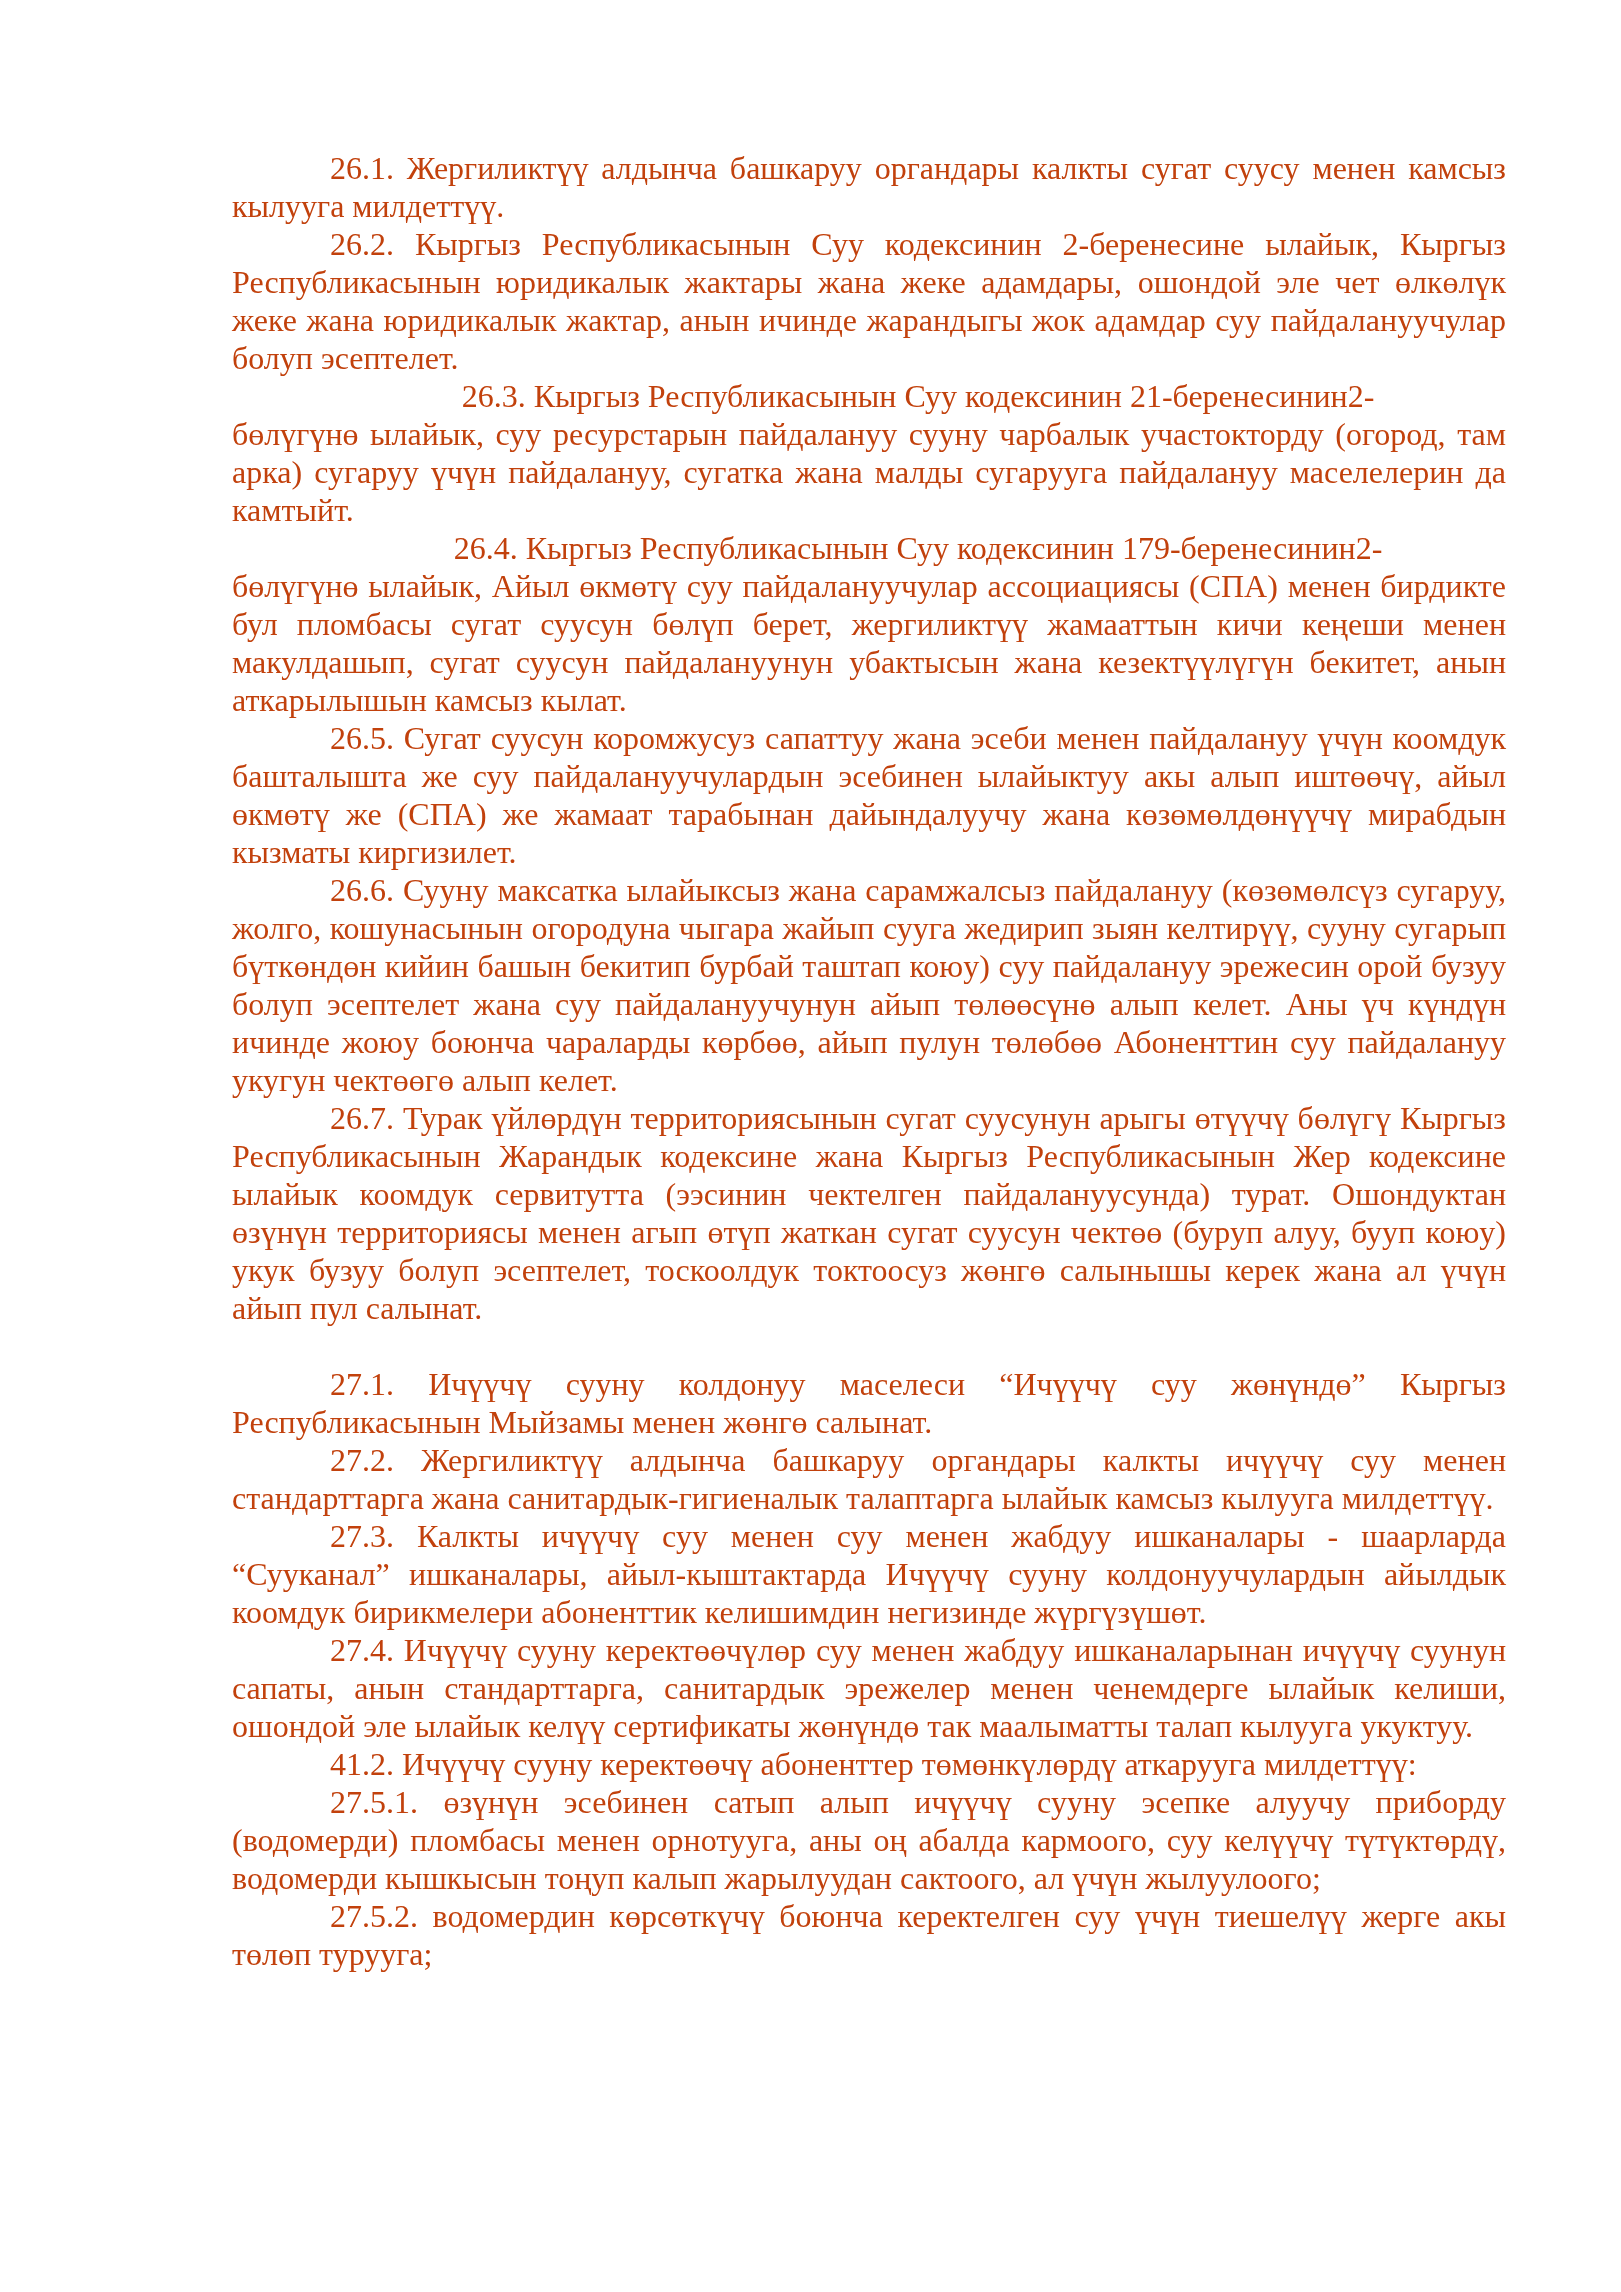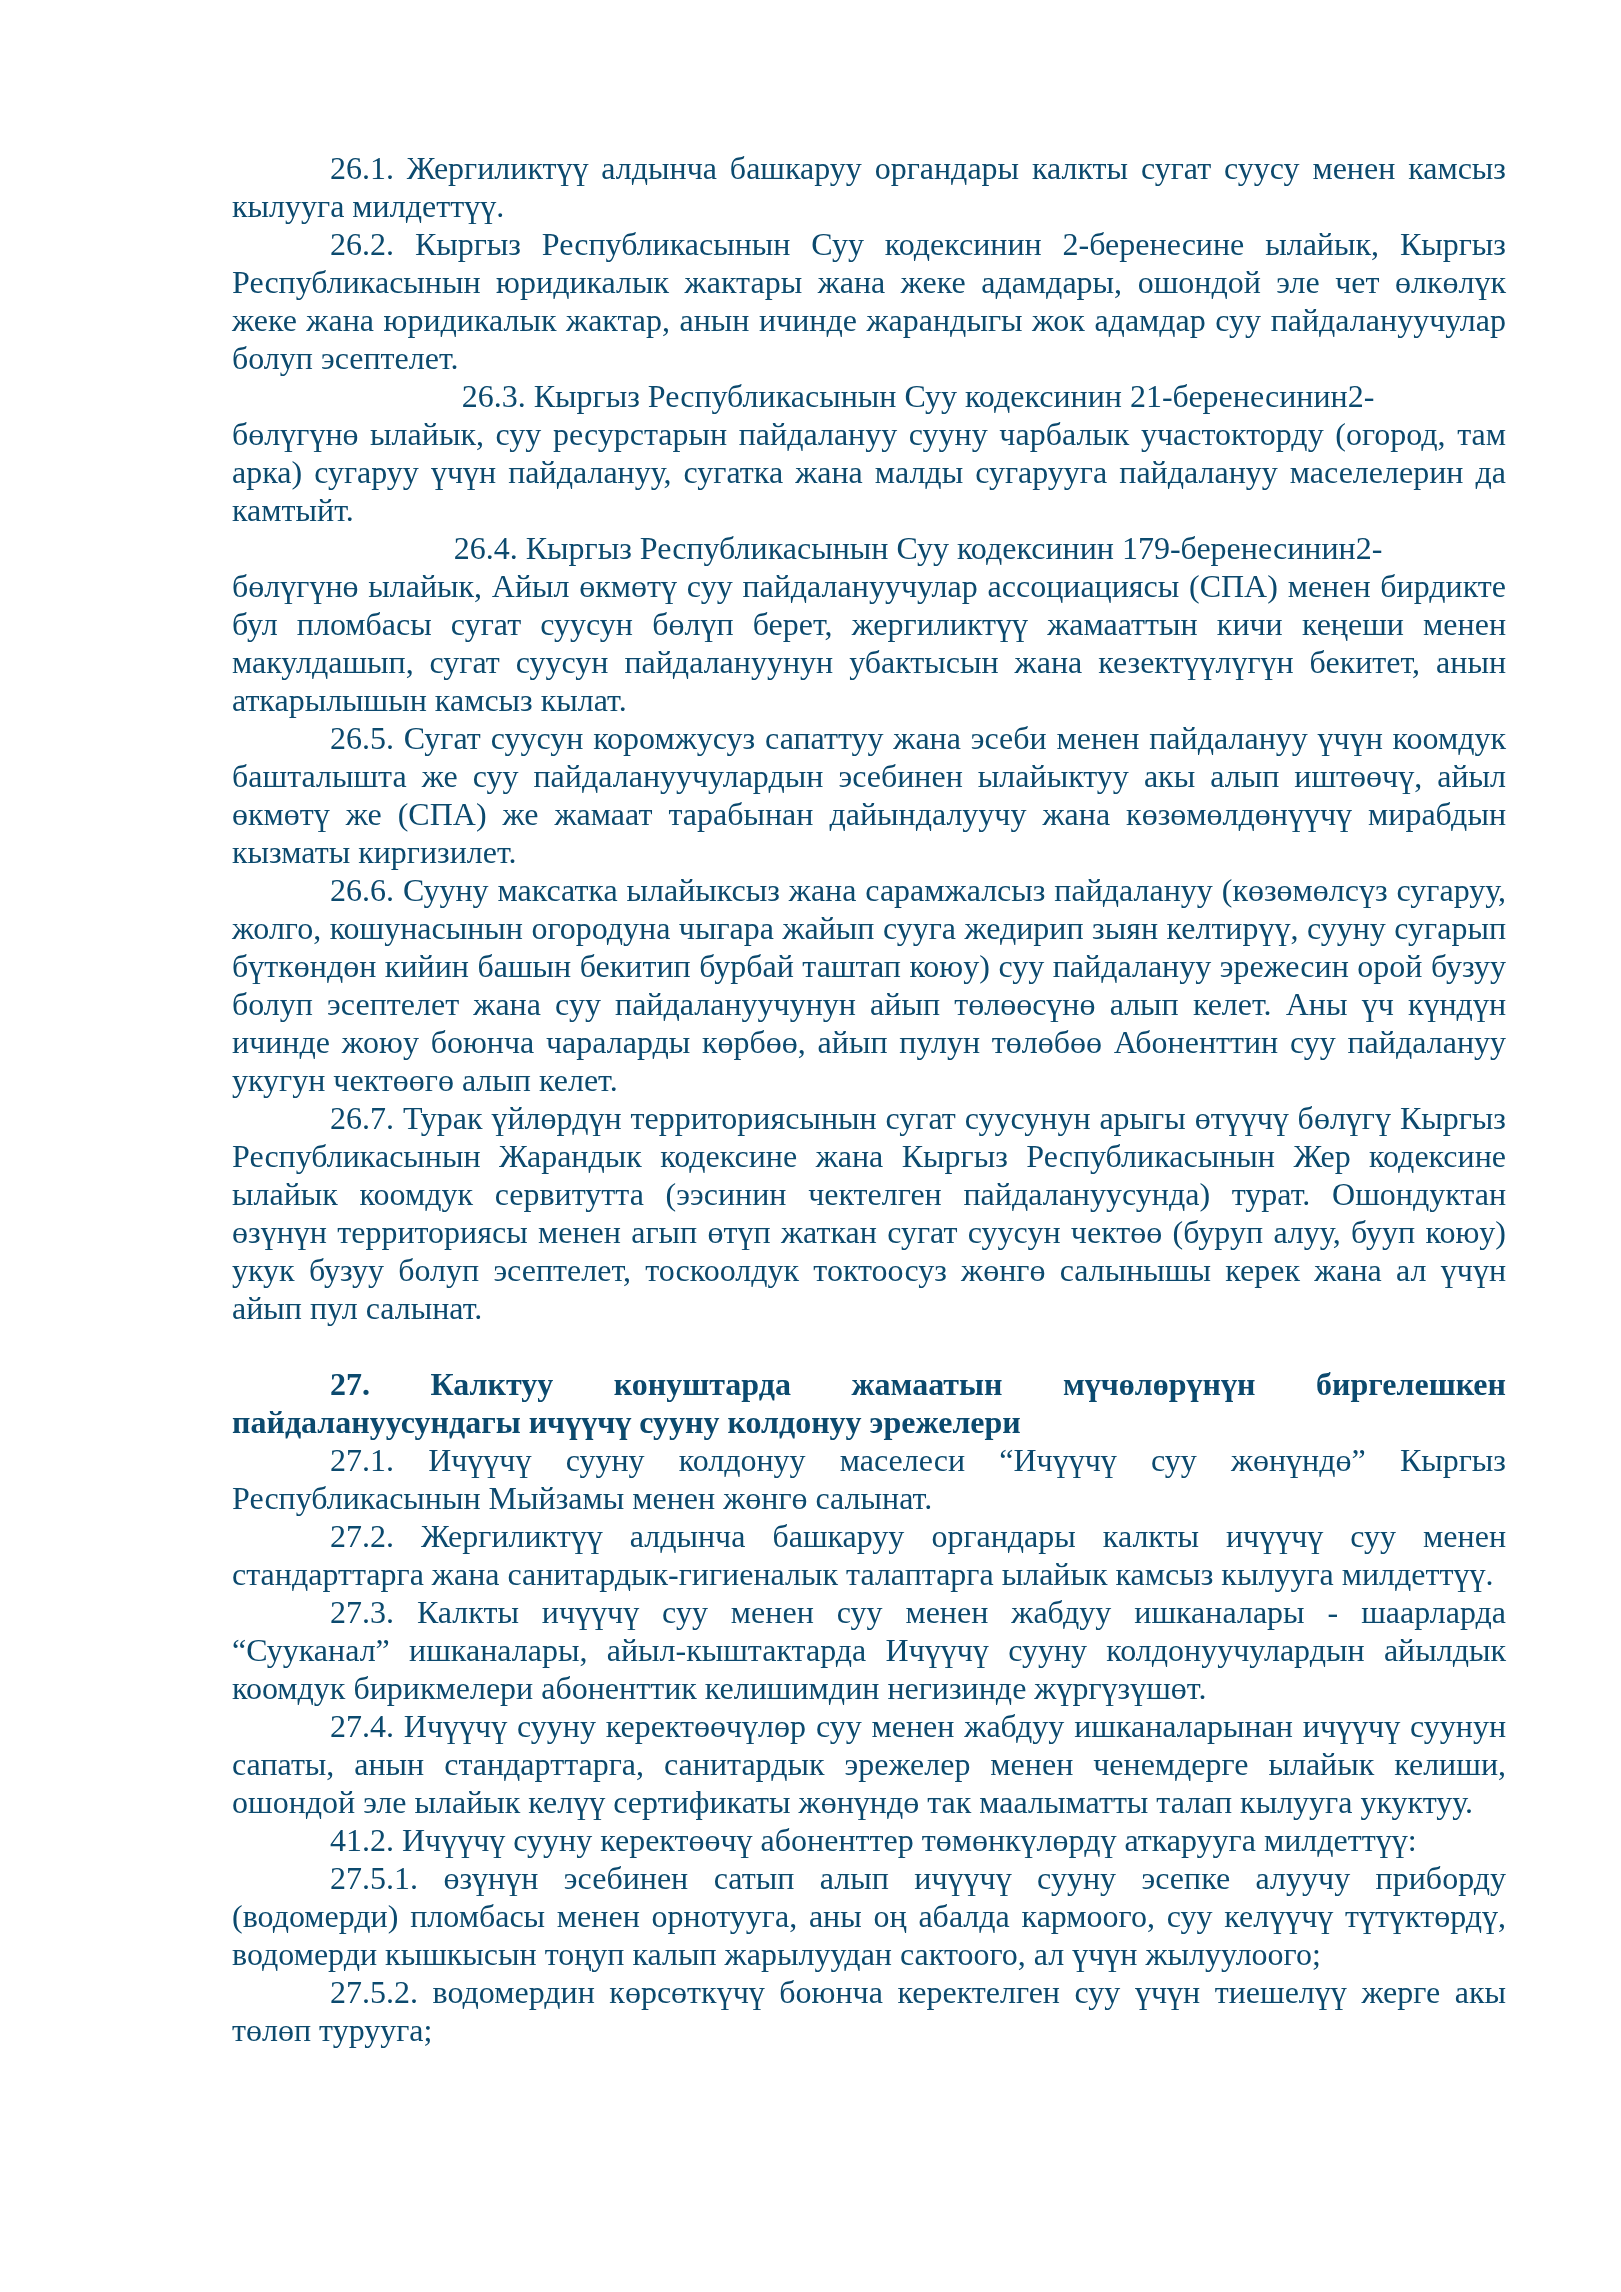--- a/index.html
+++ b/index.html
@@ -5,21 +5,21 @@
   html, body {
     margin: 0;
     padding: 0;
     background: #ffffff;
   }
   .page {
     position: relative;
     width: 1621px;
     height: 2125px;
     background: #ffffff;
-    color: #0c4a6e;
+    color: #c2410c;
     font-family: "Liberation Serif", "DejaVu Serif", serif;
     font-size: 32px;
     line-height: 38px;
     overflow: hidden;
   }
   .content {
     position: absolute;
     left: 232px;
     top: 149px;
     width: 1274px;
@@ -78,21 +78,20 @@
     </div>
 
     <p class="para">26.5. Сугат суусун коромжусуз сапаттуу жана эсеби менен пайдалануу үчүн коомдук башталышта же суу пайдалануучулардын эсебинен ылайыктуу акы алып иштөөчү, айыл өкмөтү же (СПА) же жамаат  тарабынан дайындалуучу жана көзөмөлдөнүүчү мирабдын кызматы киргизилет.</p>
 
     <p class="para">26.6. Сууну максатка ылайыксыз жана сарамжалсыз пайдалануу (көзөмөлсүз сугаруу, жолго, кошунасынын огородуна чыгара жайып сууга жедирип зыян келтирүү, сууну сугарып бүткөндөн кийин  башын бекитип бурбай таштап коюу) суу пайдалануу эрежесин орой бузуу болуп эсептелет жана суу пайдалануучунун айып төлөөсүнө алып келет. Аны үч күндүн ичинде жоюу боюнча чараларды көрбөө, айып пулун төлөбөө Абоненттин суу пайдалануу укугун чектөөгө алып келет.</p>
 
     <p class="para">26.7. Турак үйлөрдүн территориясынын сугат суусунун арыгы өтүүчү бөлүгү Кыргыз Республикасынын Жарандык кодексине жана Кыргыз Республикасынын Жер кодексине ылайык коомдук сервитутта (ээсинин чектелген пайдалануусунда) турат. Ошондуктан өзүнүн территориясы менен агып өтүп жаткан сугат суусун чектөө (буруп алуу, бууп коюу) укук бузуу болуп эсептелет, тоскоолдук токтоосуз жөнгө салынышы керек жана ал үчүн айып пул салынат.</p>
 
     <div class="spacer"></div>
 
-    <p class="para heading">27. Калктуу конуштарда жамаатын мүчөлөрүнүн биргелешкен пайдалануусундагы ичүүчү сууну колдонуу эрежелери</p>
 
     <p class="para">27.1. Ичүүчү сууну колдонуу маселеси “Ичүүчү суу жөнүндө” Кыргыз Республикасынын Мыйзамы менен жөнгө салынат.</p>
 
     <p class="para">27.2. Жергиликтүү  алдынча башкаруу органдары калкты ичүүчү суу менен стандарттарга жана санитардык-гигиеналык талаптарга ылайык камсыз кылууга милдеттүү.</p>
 
     <p class="para">27.3. Калкты ичүүчү суу менен суу менен жабдуу ишканалары - шаарларда “Сууканал” ишканалары, айыл-кыштактарда Ичүүчү сууну колдонуучулардын айылдык коомдук бирикмелери абоненттик келишимдин негизинде жүргүзүшөт.</p>
 
     <p class="para">27.4. Ичүүчү сууну керектөөчүлөр суу менен жабдуу ишканаларынан ичүүчү суунун сапаты, анын стандарттарга, санитардык эрежелер менен ченемдерге ылайык келиши, ошондой эле ылайык келүү сертификаты жөнүндө так маалыматты талап кылууга укуктуу.</p>
 
     <p class="para">41.2.  Ичүүчү сууну керектөөчү абоненттер төмөнкүлөрдү аткарууга милдеттүү:</p>

